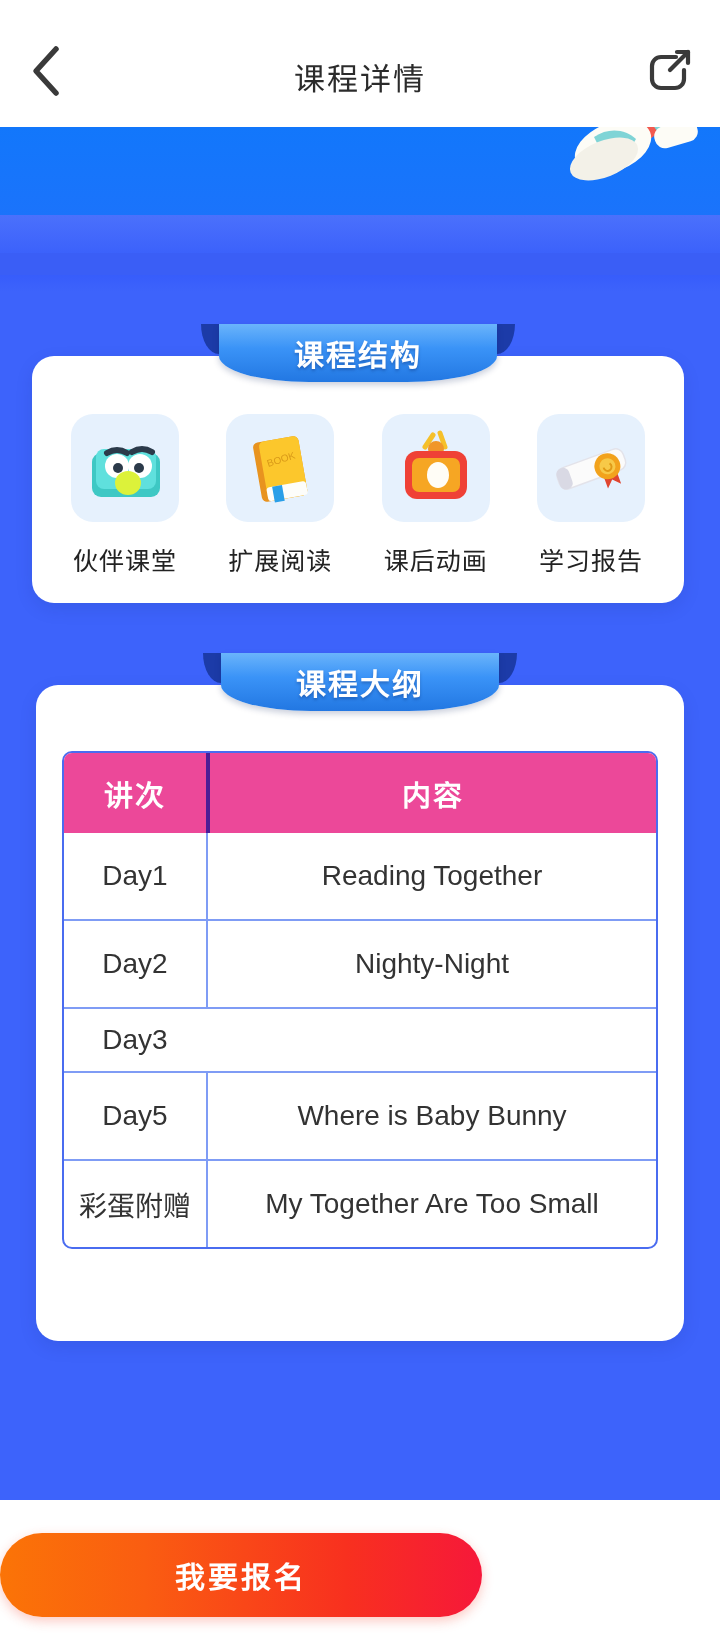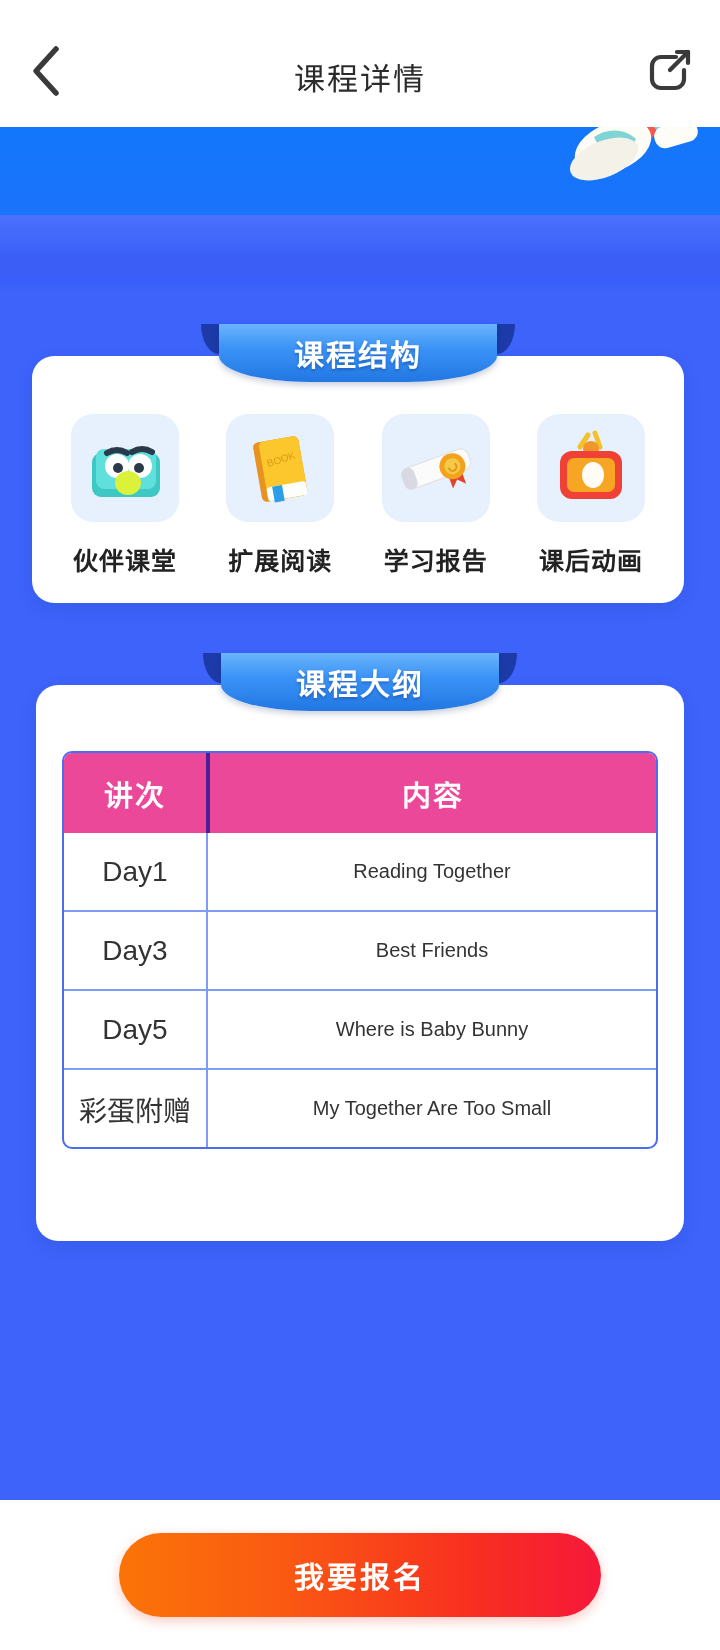--- a/index.html
+++ b/index.html
@@ -163,21 +163,21 @@
     background: #e6f1fd;
     display: flex;
     align-items: center;
     justify-content: center;
     overflow: hidden;
   }
   .struct-label {
     margin-top: 19px;
     font-size: 25px;
     color: #222;
-    font-weight: 700;
+    font-weight: 400;
     letter-spacing: 1px;
     white-space: nowrap;
   }
 
   
   .outline-card { padding-bottom: 92px; }
   .table {
     margin: 8px 26px 0;
     border: 2px solid #4a6cf0;
     border-radius: 10px;
@@ -201,21 +201,21 @@
     padding: 15px 12px;
     font-size: 28px;
     color: #333333;
   }
   .tcell-content {
     flex: 1;
     display: flex;
     align-items: center;
     justify-content: center;
     padding: 27px 6px;
-    font-size: 20px;
+    font-size: 28px;
     color: #333333;
     border-left: 2px solid #7f9cf5;
   }
   .trow.head .tcell-day,
   .trow.head .tcell-content {
     color: #ffffff;
     font-size: 29px;
     font-weight: 700;
     letter-spacing: 2px;
     padding: 19px 0;
@@ -223,21 +223,21 @@
   .trow.head .tcell-content { border-left: 4px solid #4c1d95; }
 
   .spacer-blue { height: 38px; }
 
   
   .cta-zone {
     height: 150px;
     background: #ffffff;
     display: flex;
     align-items: center;
-    justify-content: center;
+    justify-content: flex-start;
   }
   .cta-button {
     width: 482px;
     height: 84px;
     border-radius: 46px;
     background: linear-gradient(90deg, #fb7407 0%, #fa5d11 30%, #f8301f 72%, #f6183a 100%);
     border: none;
     color: #ffffff;
     font-size: 30px;
     font-weight: 700;
@@ -331,47 +331,47 @@
                   <rect x="32" y="60" width="10" height="16" fill="#2a9fe8"></rect>
                 </g>
               </svg>
             </div>
             <div class="struct-label">扩展阅读</div>
           </div>
 
           <div class="struct-item">
             <div class="struct-icon">
               <svg width="86" height="86" viewBox="0 0 86 86">
+                <path d="M32 22 L40 10" stroke="#f5c02a" stroke-width="5" stroke-linecap="round"></path>
+                <path d="M52 22 L47 8" stroke="#f5c02a" stroke-width="5" stroke-linecap="round"></path>
+                <circle cx="43" cy="24" r="8" fill="#f0962a"></circle>
+                <rect x="12" y="26" width="62" height="48" rx="12" fill="#ef4136"></rect>
+                <rect x="19" y="33" width="48" height="34" rx="7" fill="#f6a623"></rect>
+                <ellipse cx="45" cy="50" rx="11" ry="13" fill="#fffdf6"></ellipse>
+              </svg>
+            </div>
+            <div class="struct-label">课后动画</div>
+          </div>
+
+          <div class="struct-item">
+            <div class="struct-icon">
+              <svg width="86" height="86" viewBox="0 0 86 86">
                 <g transform="rotate(-20 43 43)">
                   <rect x="8" y="33" width="70" height="22" rx="8" fill="#fbfbfb" stroke="#e3e3ea" stroke-width="1.5"></rect>
                   <rect x="8" y="33" width="13" height="22" rx="6" fill="#d9d9e4"></rect>
                   <path d="M52 50 L52 68 L59 61 L66 68 L66 50 Z" fill="#e0452f"></path>
                   <circle cx="59" cy="47" r="13" fill="#f2a21c"></circle>
                   <circle cx="59" cy="47" r="8" fill="#f7c948"></circle>
                   <path d="M55 47 a4 4 0 1 0 7 -2" stroke="#e09a16" stroke-width="2" fill="none"></path>
                 </g>
               </svg>
             </div>
             <div class="struct-label">学习报告</div>
           </div>
 
-          <div class="struct-item">
-            <div class="struct-icon">
-              <svg width="86" height="86" viewBox="0 0 86 86">
-                <path d="M32 22 L40 10" stroke="#f5c02a" stroke-width="5" stroke-linecap="round"></path>
-                <path d="M52 22 L47 8" stroke="#f5c02a" stroke-width="5" stroke-linecap="round"></path>
-                <circle cx="43" cy="24" r="8" fill="#f0962a"></circle>
-                <rect x="12" y="26" width="62" height="48" rx="12" fill="#ef4136"></rect>
-                <rect x="19" y="33" width="48" height="34" rx="7" fill="#f6a623"></rect>
-                <ellipse cx="45" cy="50" rx="11" ry="13" fill="#fffdf6"></ellipse>
-              </svg>
-            </div>
-            <div class="struct-label">课后动画</div>
-          </div>
-
         </div>
       </div>
     </div>
 
     <div class="section" style="margin-top:50px;text-align:right;">
       <div class="ribbon-wrap">
         <div class="ribbon">
           <div class="ribbon-fold-l"></div>
           <div class="ribbon-fold-r"></div>
           <span class="ribbon-text">课程大纲</span>
@@ -384,24 +384,27 @@
           <div class="trow head">
             <div class="tcell-day">讲次</div>
             <div class="tcell-content">内容</div>
           </div>
 
           <div class="trow">
             <div class="tcell-day">Day1</div>
             <div class="tcell-content">Reading Together</div>
           </div>
 
+          <div class="trow">
+            <div class="tcell-day">Day2</div>
+            <div class="tcell-content">Nighty-Night</div>
+          </div>
 
           <div class="trow">
             <div class="tcell-day">Day3</div>
-            <div class="tcell-content">Best Friends</div>
           </div>
 
 
           <div class="trow">
             <div class="tcell-day">Day5</div>
             <div class="tcell-content">Where is Baby Bunny</div>
           </div>
 
           <div class="trow">
             <div class="tcell-day">彩蛋附赠</div>

